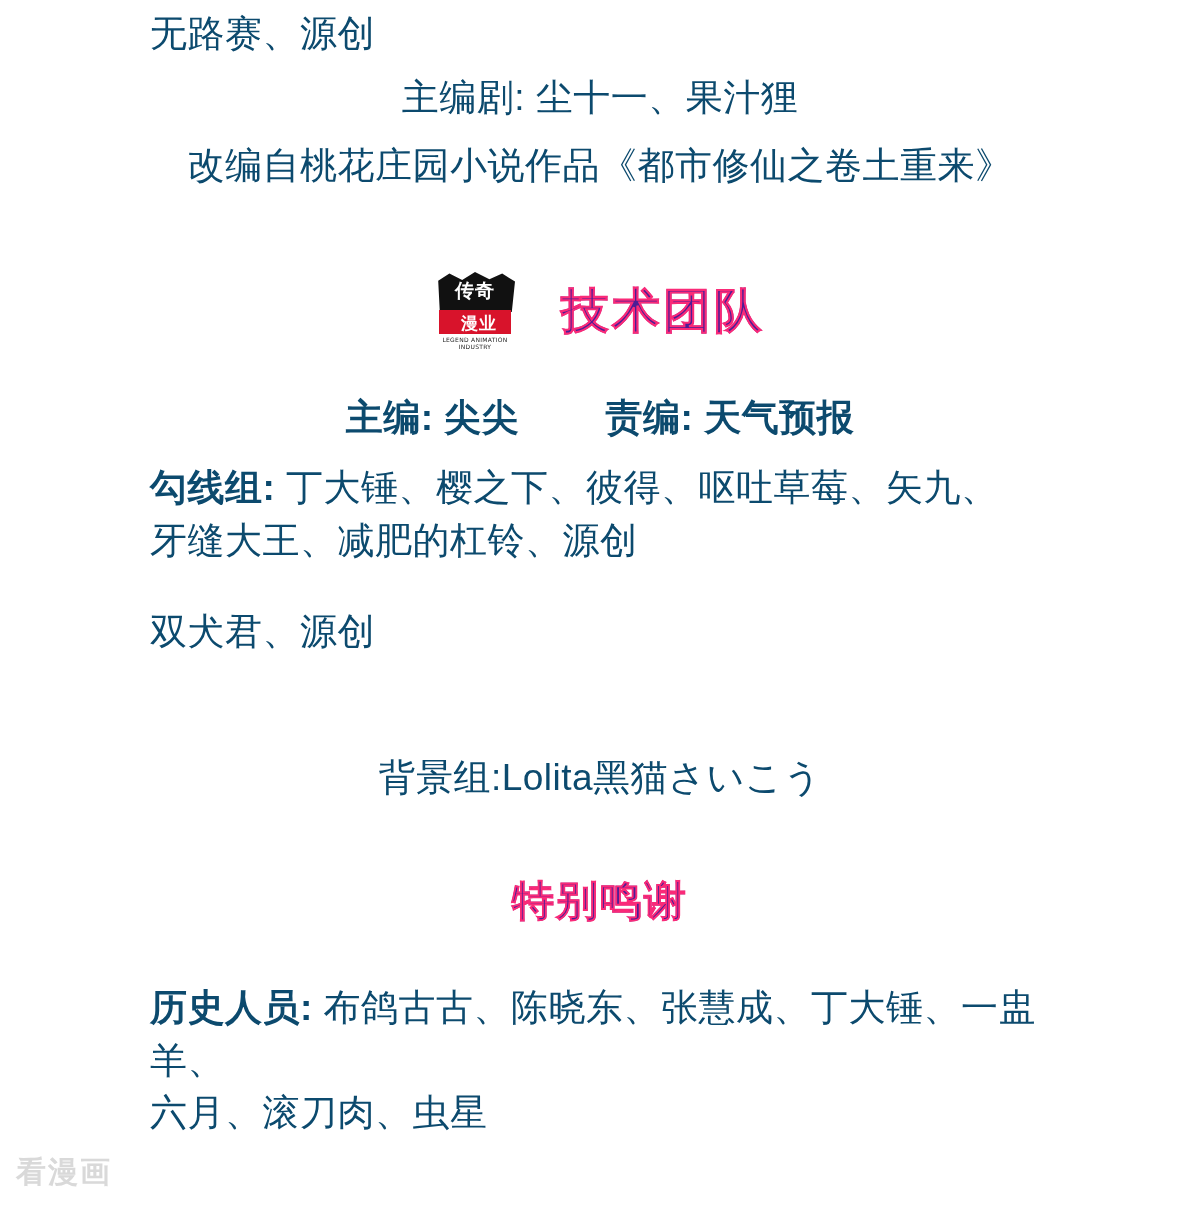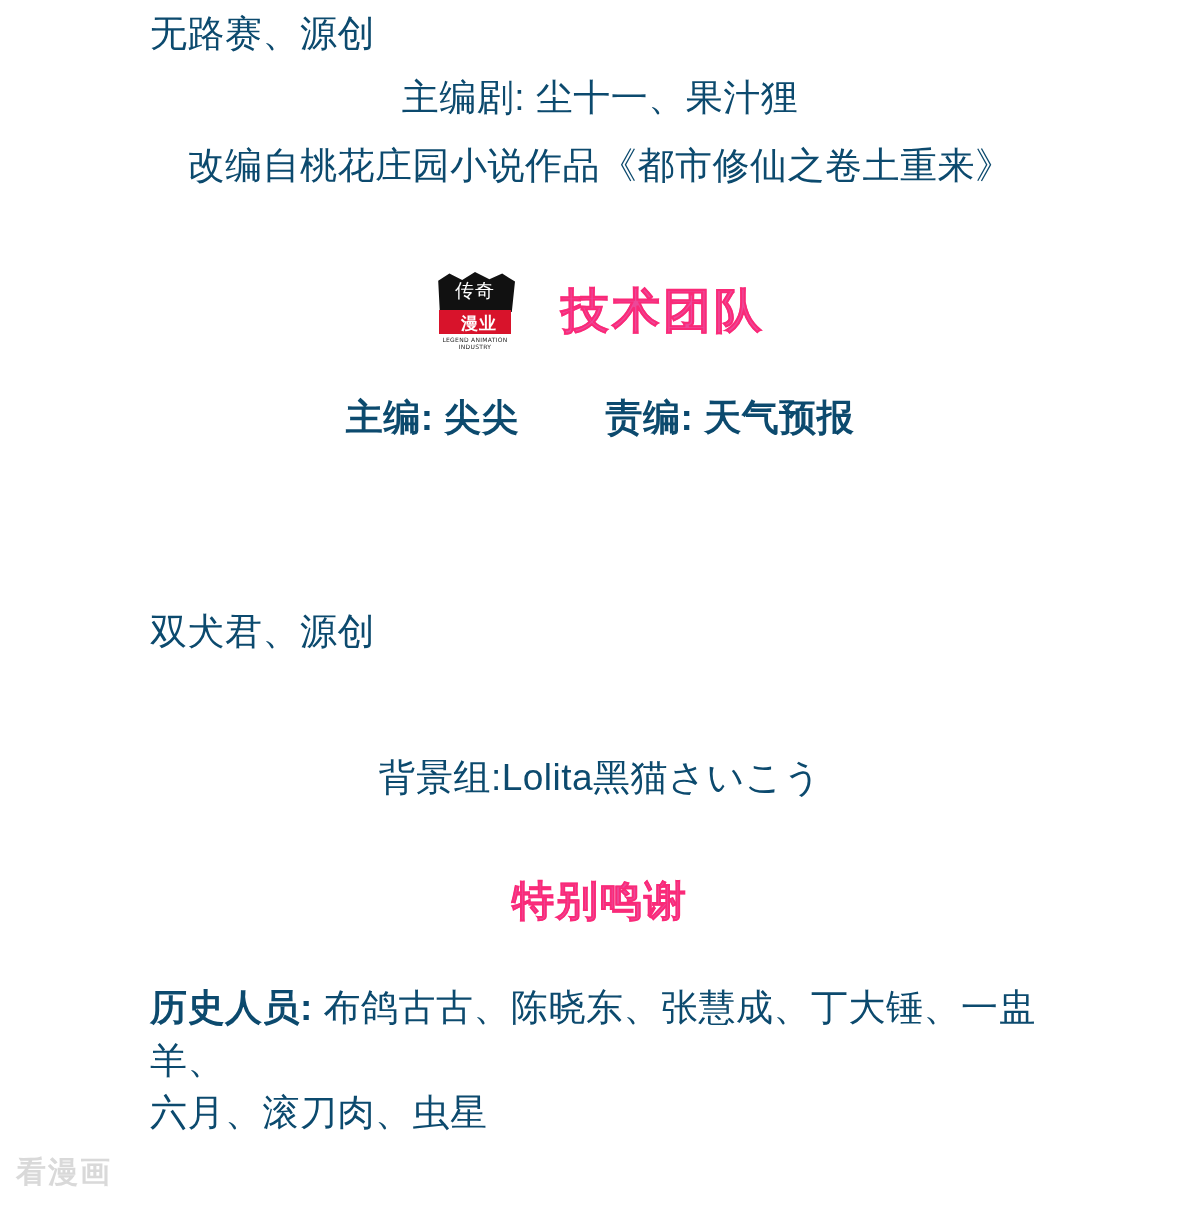--- a/index.html
+++ b/index.html
@@ -62,21 +62,21 @@
     background: #111111;
     clip-path: polygon(4% 22%, 18% 4%, 34% 20%, 50% 0%, 68% 18%, 84% 4%, 100% 24%, 96% 100%, 6% 100%);
   }
   .logo .top-text {
     position: absolute;
     left: 0; top: 6px;
     width: 80px;
     text-align: center;
     color: #ffffff;
     font-size: 19px;
-    font-weight: normal;
+    font-weight: bold;
     letter-spacing: 1px;
     font-family: "DejaVu Sans", sans-serif;
   }
   .logo .bottom {
     position: absolute;
     left: 4px; top: 38px;
     width: 72px; height: 24px;
     background: #d8132b;
   }
   .logo .bottom-text {
@@ -95,21 +95,21 @@
     left: 0; top: 64px;
     width: 80px;
     text-align: center;
     font-size: 6px;
     color: #222222;
     letter-spacing: 0.3px;
     font-family: "DejaVu Sans", sans-serif;
   }
 
   .pink-title {
-    color: #ec4899;
+    color: #4c1d95;
     font-size: 48px;
     font-weight: bold;
     letter-spacing: 3px;
     line-height: 1;
     font-family: "DejaVu Sans", "Liberation Sans", sans-serif;
     -webkit-text-stroke: 0.6px #fa2a78;
   }
   .pink-title.small {
     font-size: 42px;
     letter-spacing: 2px;
@@ -161,20 +161,24 @@
       <div class="bottom-text">漫业</div>
       <div class="tag">LEGEND ANIMATION INDUSTRY</div>
     </div>
     <div class="pink-title">技术团队</div>
   </div>
 
   <div class="center-abs" style="top: 392px;">
     <div class="line center label">主编: 尖尖        责编: 天气预报</div>
   </div>
 
+  <div class="block" style="top: 462px;">
+    <div class="line left"><span class="label">勾线组:</span><span> 丁大锤、樱之下、彼得、呕吐草莓、矢九、</span></div>
+    <div class="line left">牙缝大王、减肥的杠铃、源创</div>
+  </div>
 
   <div class="block" style="top: 606px;">
     <div class="line left">双犬君、源创</div>
   </div>
 
   <div class="center-abs" style="top: 752px;">
     <div class="line center">背景组:Lolita黑猫さいこう</div>
   </div>
 
   <div class="center-abs" style="top: 880px;">

